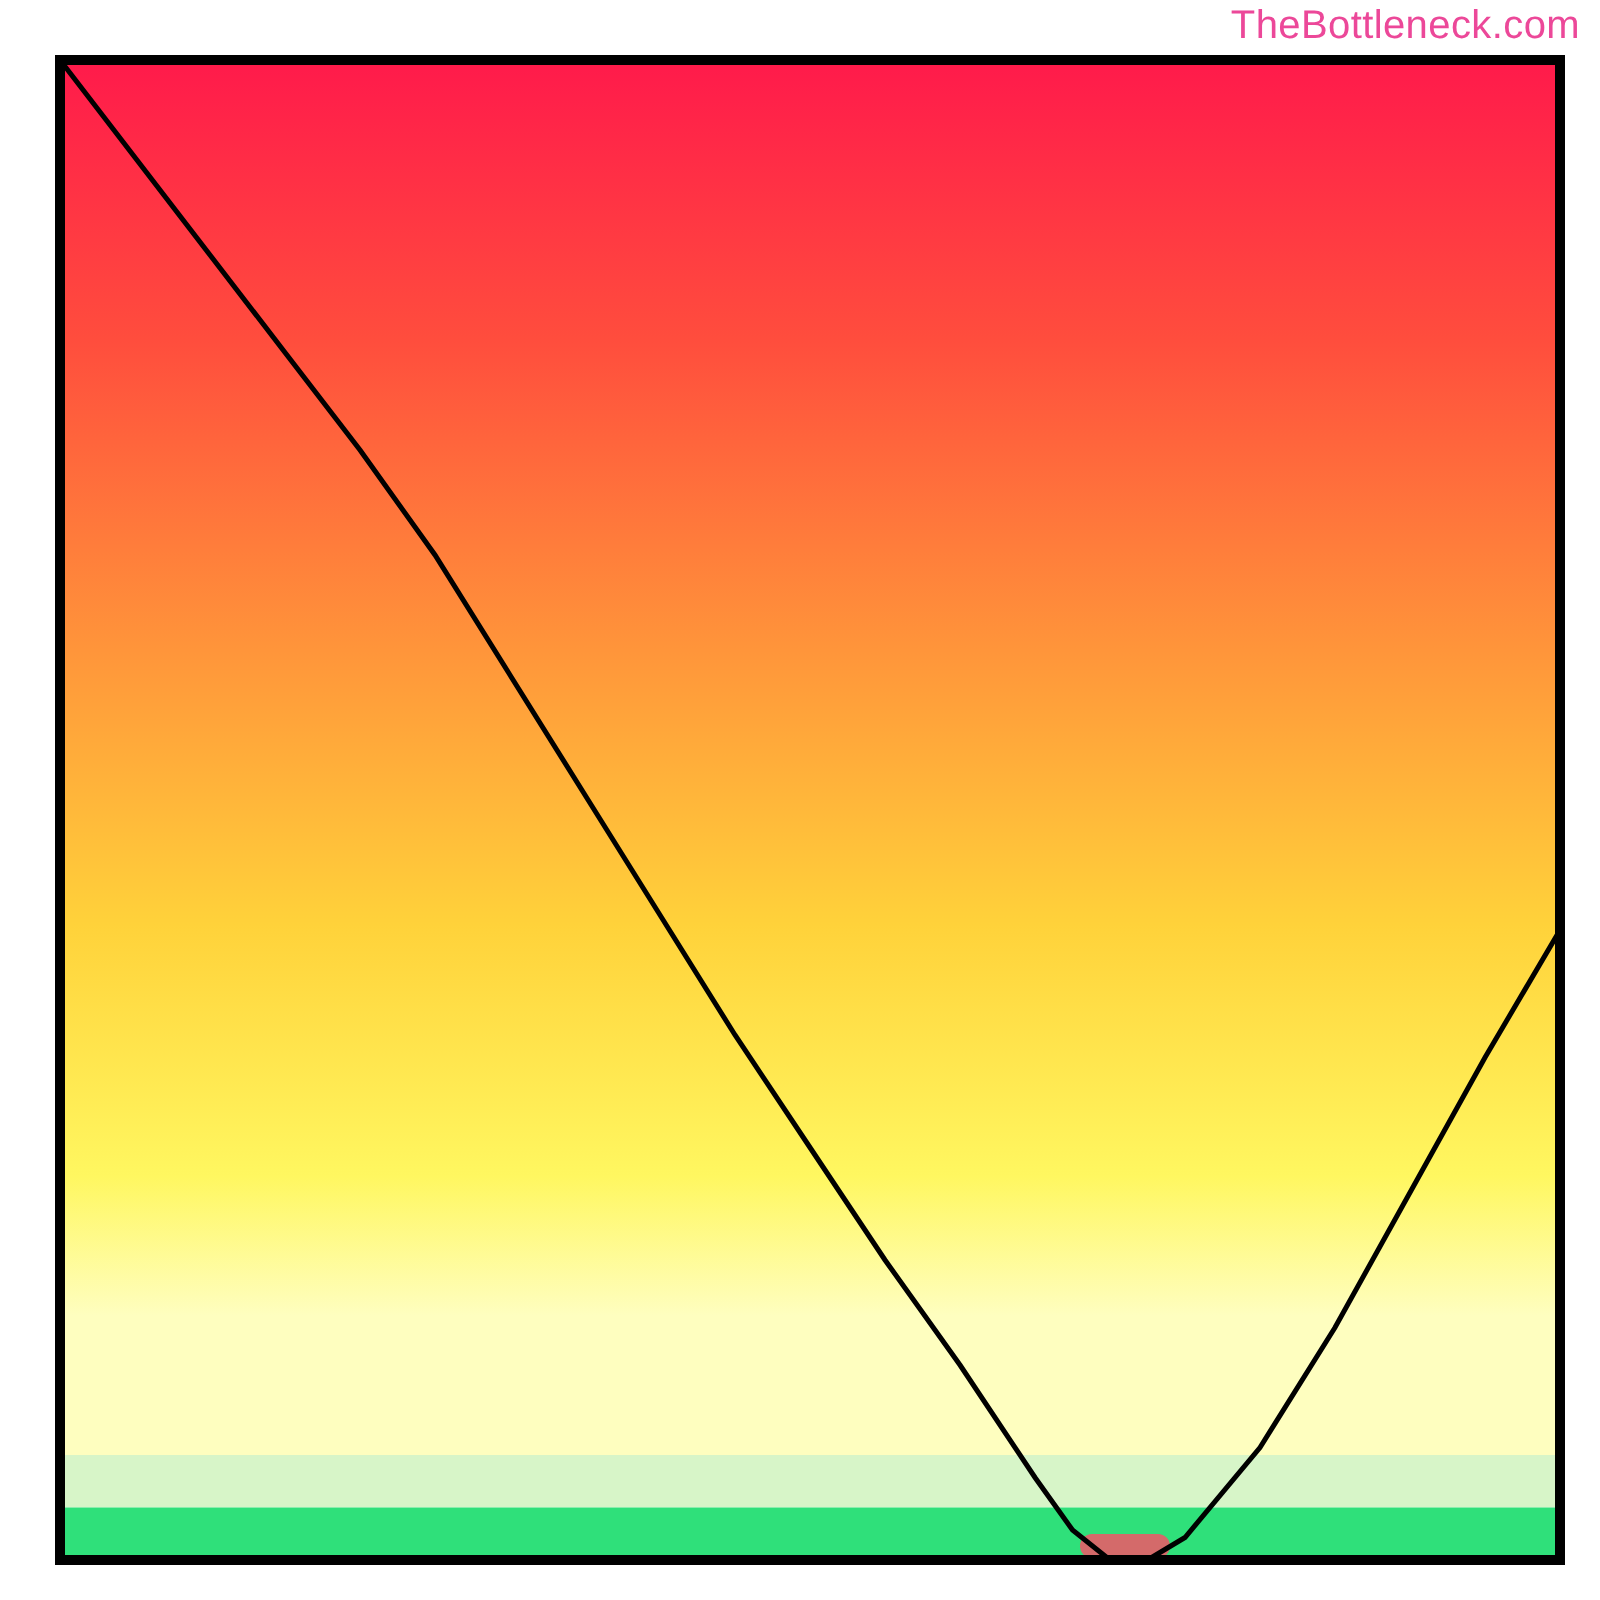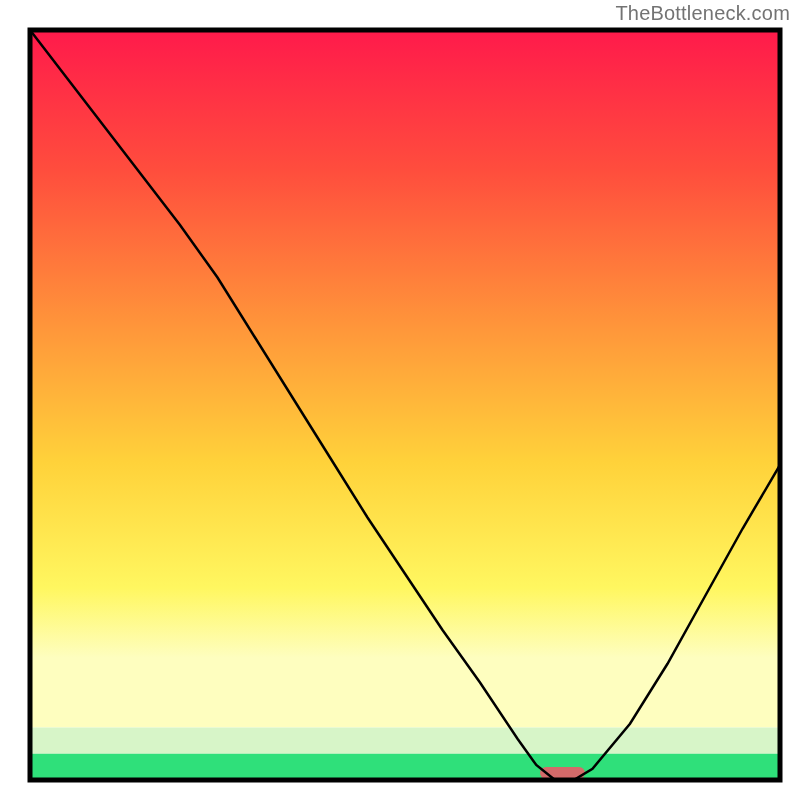--- a/index.html
+++ b/index.html
@@ -1,17 +1,17 @@
 <!DOCTYPE html>
 <html><head>
 <meta charset="utf-8">
 <style>
   html,body{margin:0;padding:0;width:800px;height:800px;overflow:hidden;background:#fff}
   .frame{position:relative;width:800px;height:800px}
-  .watermark{position:absolute;top:2px;right:10px;font:20px Arial,Helvetica,sans-serif;color:#737373;letter-spacing:.2px}
+  .watermark{position:absolute;top:2px;right:10px;font:20px Arial,Helvetica,sans-serif;color:#ec4899;letter-spacing:.2px}
   svg{position:absolute;top:0;left:0}
 </style>
 </head>
 <body>
 
 <div class="frame">
   <div class="watermark">TheBottleneck.com</div>
 
   <svg width="800" height="800">
     <defs>

